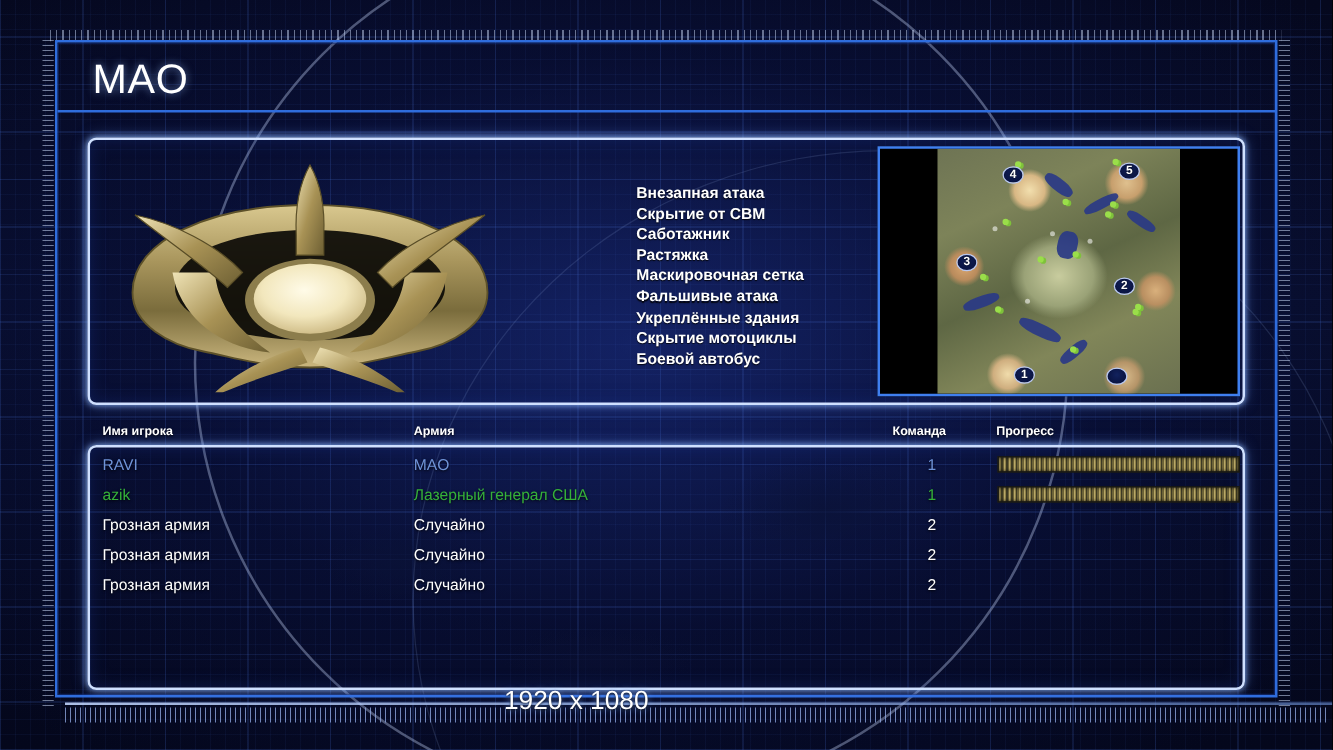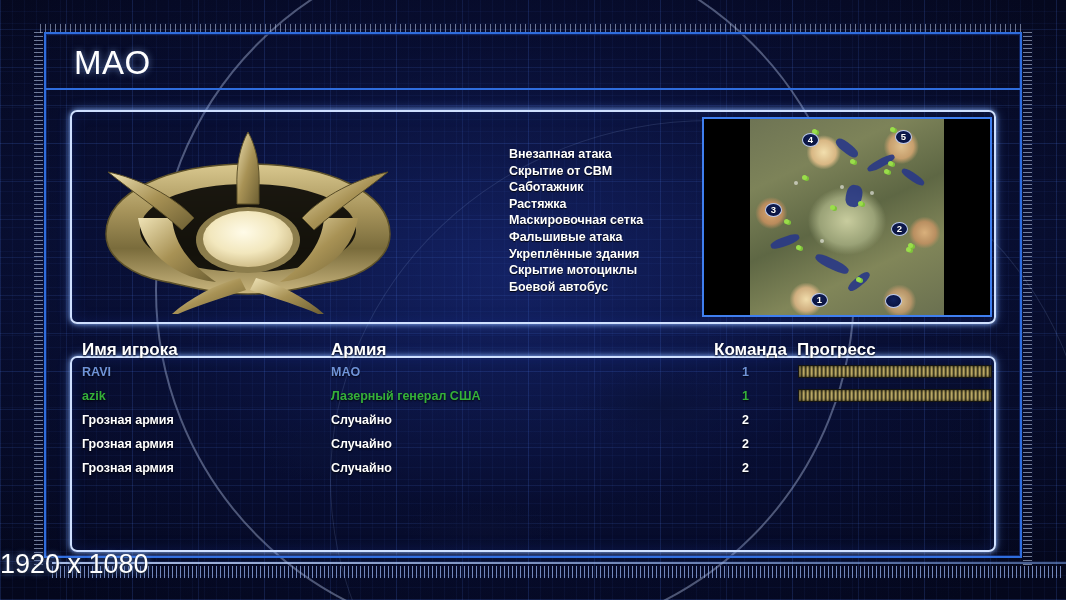--- a/index.html
+++ b/index.html
@@ -208,30 +208,30 @@
     text-shadow: 0 0 2px #000;
   }
 
   
   .roster-head {
     position: absolute; top: 340px; left: 0; width: 1066px; height: 18px;
     z-index: 15;
   }
   .roster-head span {
     position: absolute;
-    font-size: 17px; font-weight: bold; color: #ffffff;
+    font-size: 10px; font-weight: bold; color: #ffffff;
     text-shadow: 0 1px 2px rgba(0,0,0,0.85);
   }
   .col-name  { left: 82px; }
   .col-army  { left: 331px; }
   .col-team  { left: 714px; }
   .col-prog  { left: 797px; }
 
   .roster-rows { position:absolute; left:0; top:363px; width:1066px; z-index: 15; }
-  .r-row { position: relative; height: 24px; font-weight: bold; }
+  .r-row { position: relative; height: 24px; }
   .r-cell {
     position: absolute;
     font-size: 12.5px;
     color: #ffffff;
     text-shadow: 0 1px 2px rgba(0,0,0,0.85);
     white-space: nowrap;
     line-height: 18px;
   }
   .r-name { left: 82px; }
   .r-army { left: 331px; }
@@ -250,22 +250,22 @@
         #3d3a24 2px, #3d3a24 3px,
         #6d6338 3px, #6d6338 4px),
       #2b2a1a;
     border: 1px solid #151512;
     box-shadow: inset 0 0 3px rgba(0,0,0,0.8);
   }
 
   
   .res-text {
     position: absolute; left: 0; top: 549px; width: 922px;
-    text-align: left;
-    font-size: 27px; color: #ffffff;
+    text-align: center;
+    font-size: 21px; color: #ffffff;
     text-shadow: 0 0 6px rgba(120,170,255,0.7), 0 1px 2px #000;
     z-index: 30;
   }
 </style>
 </head>
 <body>
 
 <div id="root">
 
   <div class="bg-grid"></div>

